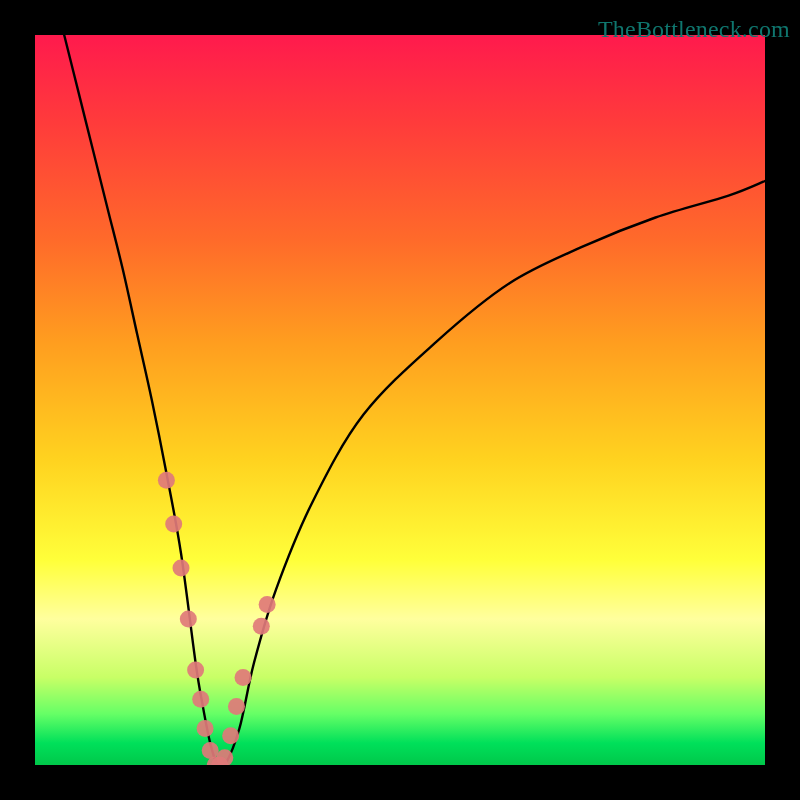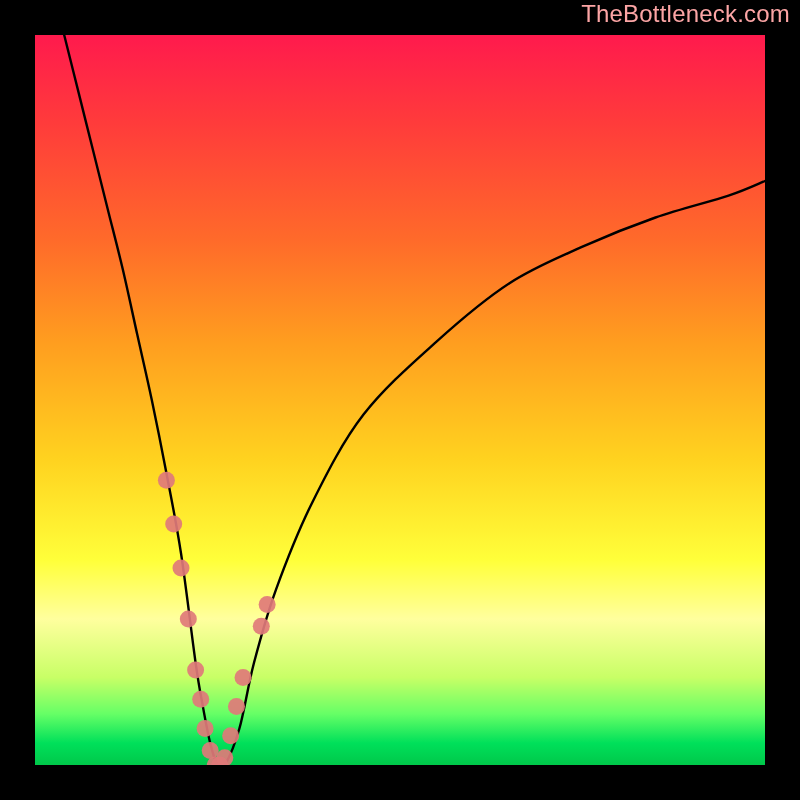--- a/index.html
+++ b/index.html
@@ -34,27 +34,28 @@
       #ffff3a 72%,
       #ffff9e 80%,
       #c8ff66 88%,
       #66ff66 93%,
       #00e05a 97%,
       #00c84a 100%
     );
   }
   .watermark {
     position: absolute;
-    top: 0;
+    top: 16px;
     right: 10px;
-    color: #fca5a5;
+    color: #0f766e;
     font-size: 24px;
     font-weight: 400;
     letter-spacing: 0.2px;
     user-select: none;
+    font-family: Liberation Serif, serif;
   }
   svg.curve {
     position: absolute;
     left: 0;
     top: 0;
     width: 730px;
     height: 730px;
   }
 </style>
 </head>

